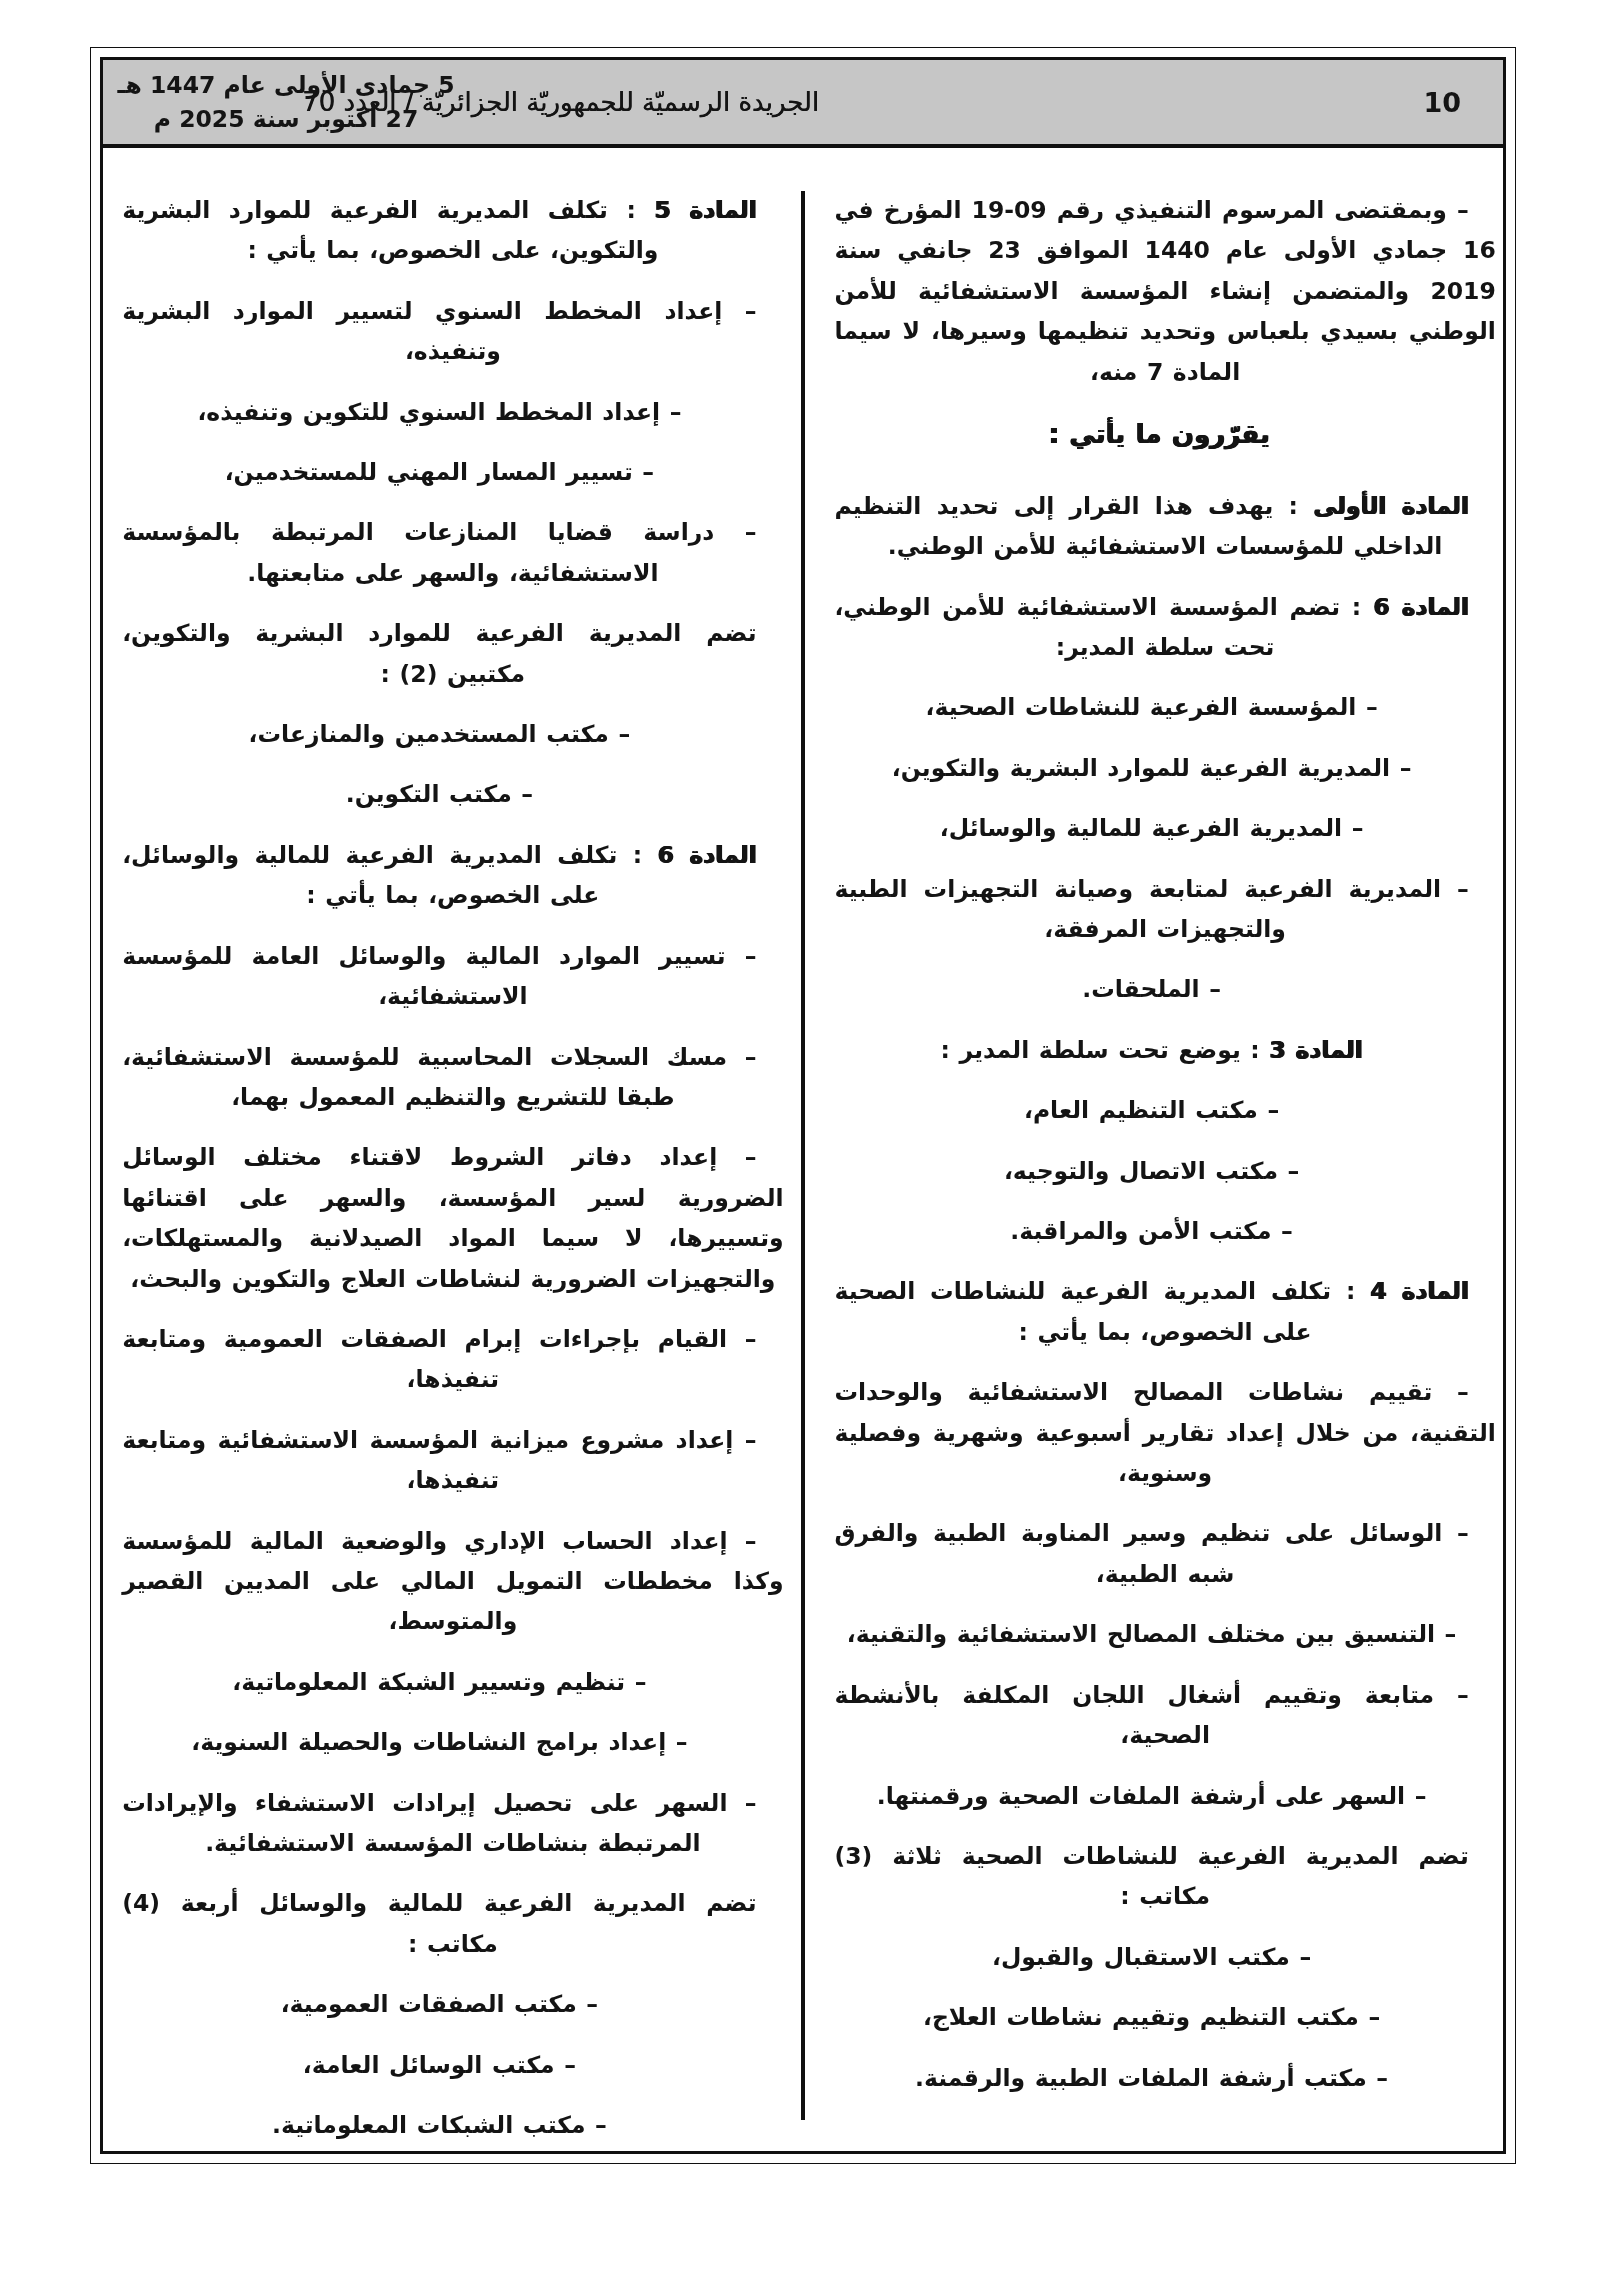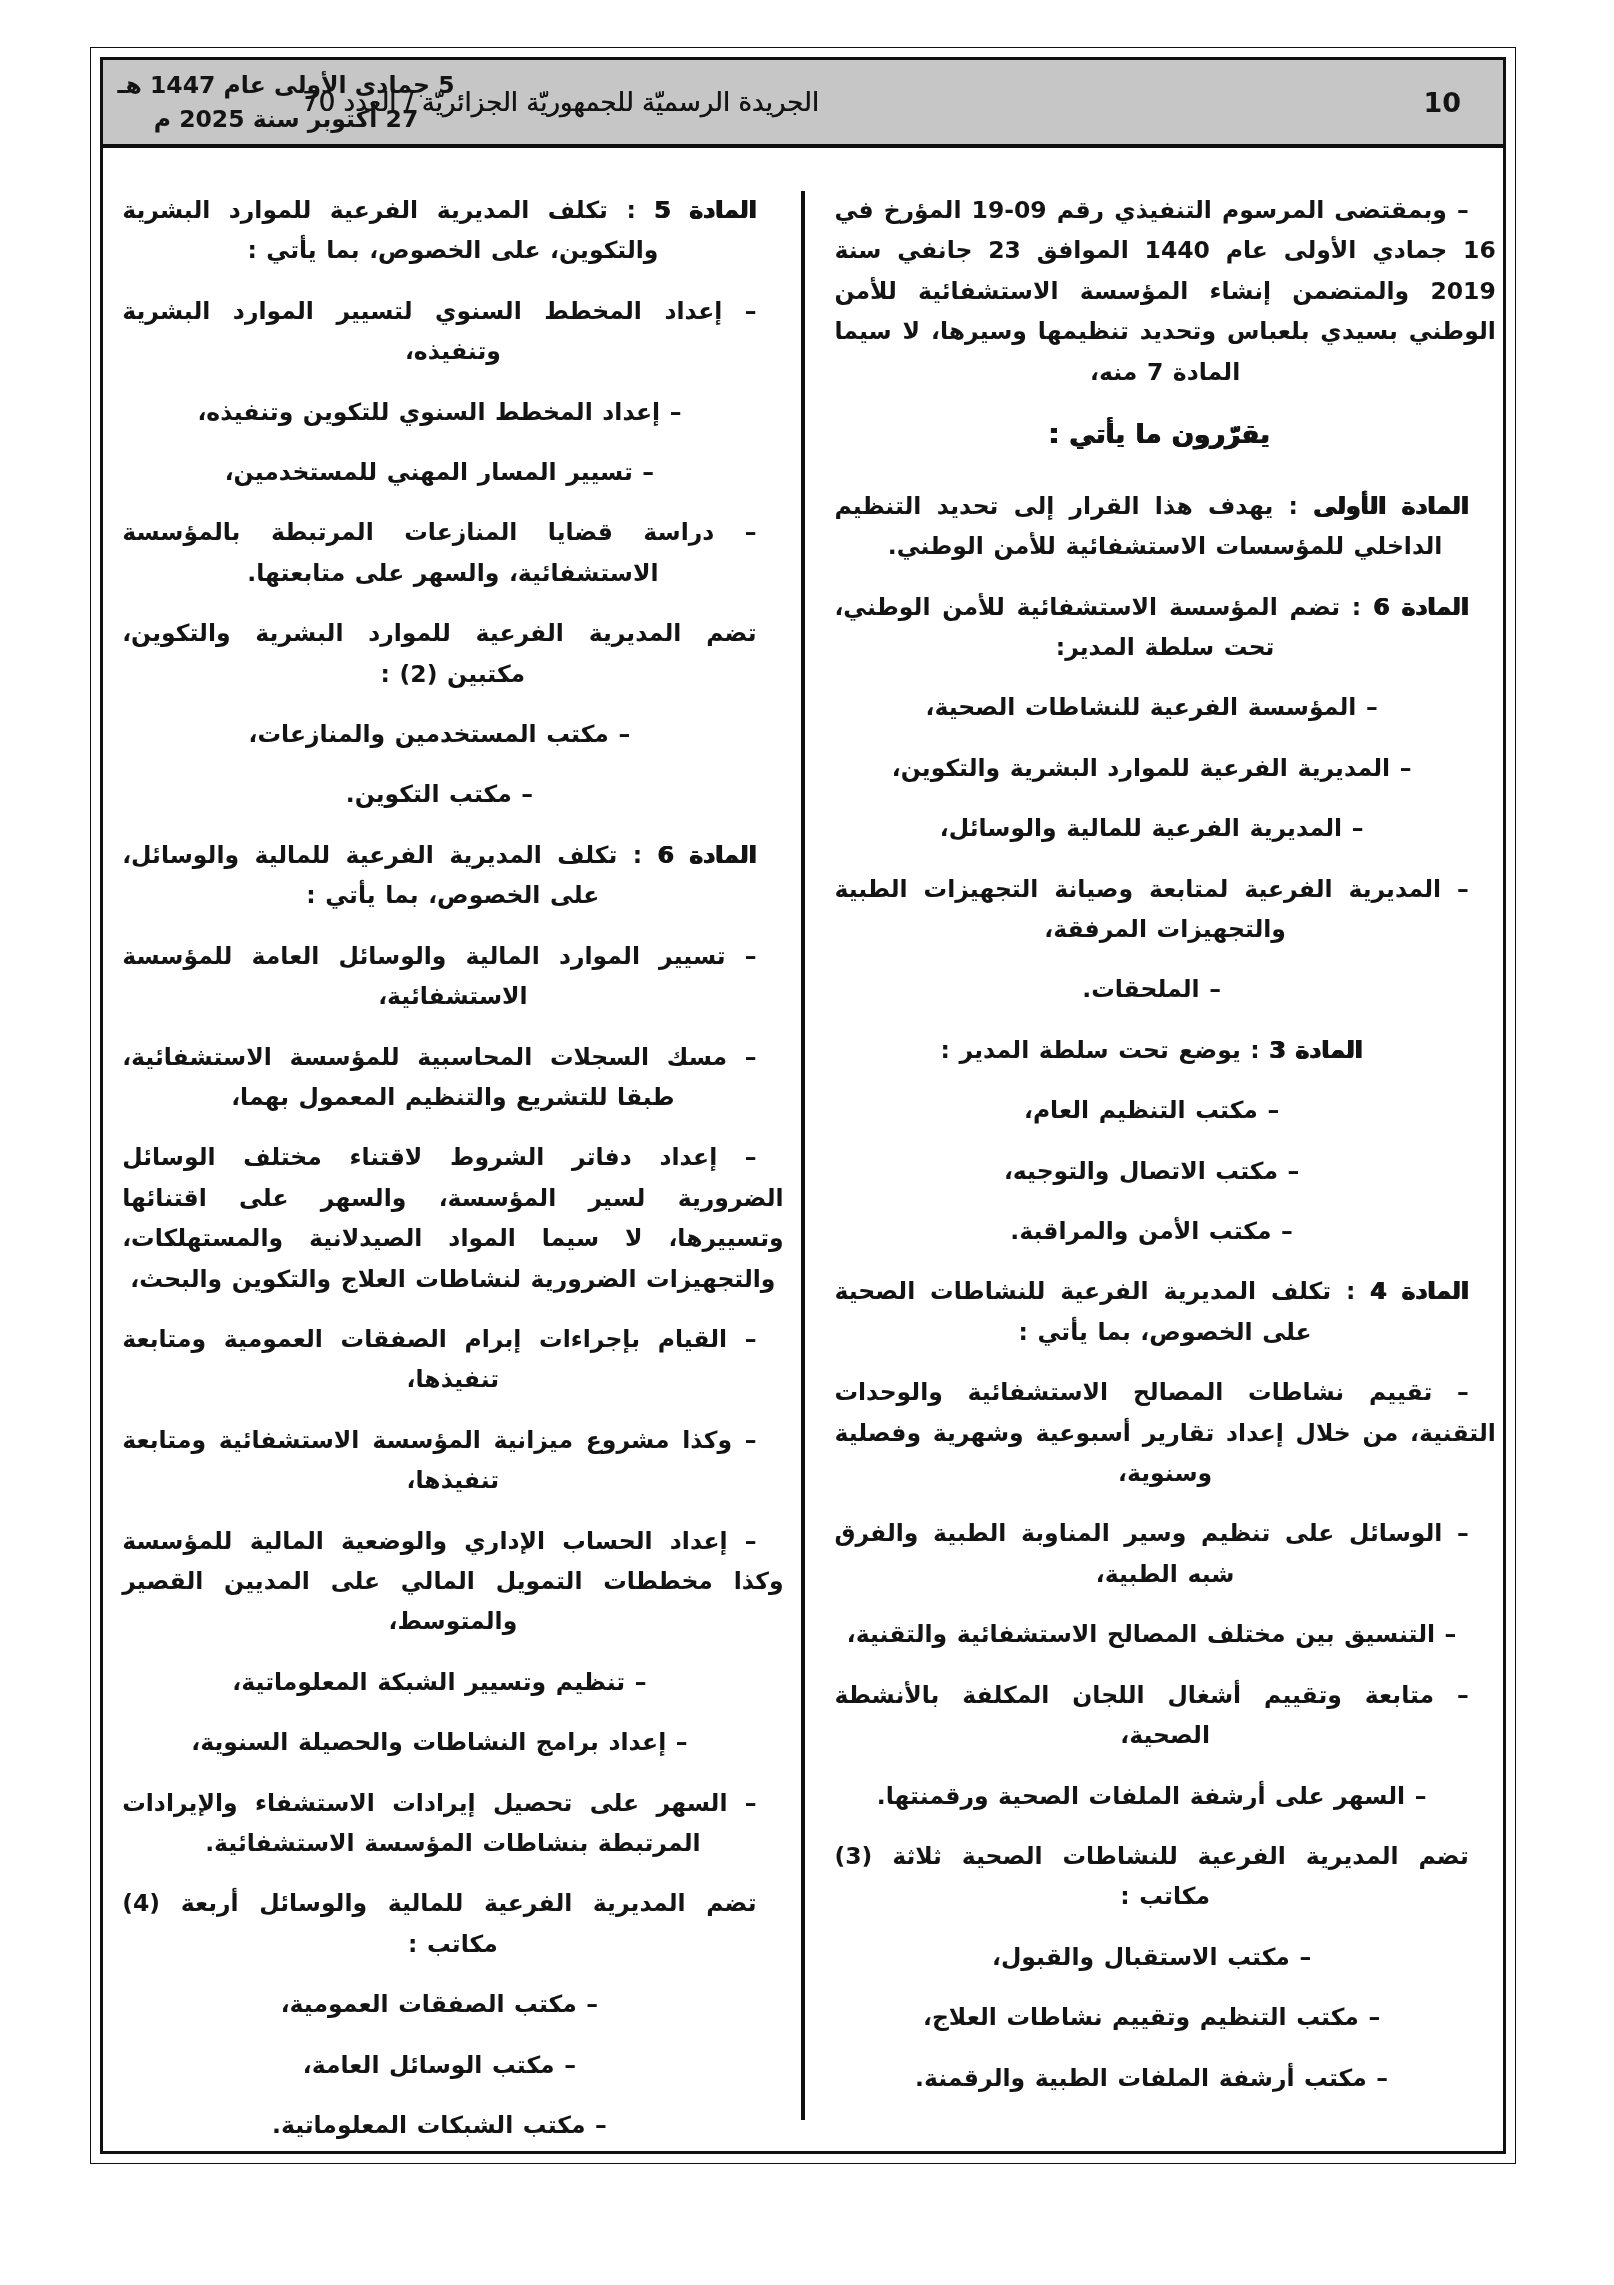--- a/index.html
+++ b/index.html
@@ -168,21 +168,21 @@
             <p class="block-bullet">– تسيير المسار المهني للمستخدمين،</p>
             <p class="block-bullet">– دراسة قضايا المنازعات المرتبطة بالمؤسسة الاستشفائية، والسهر على متابعتها.</p>
             <p class="block-para">تضم المديرية الفرعية للموارد البشرية والتكوين، مكتبين (2) :</p>
             <p class="block-bullet">– مكتب المستخدمين والمنازعات،</p>
             <p class="block-bullet">– مكتب التكوين.</p>
             <p class="block-article"><span class="art-label">المادة 6</span><span> : تكلف المديرية الفرعية للمالية والوسائل، على الخصوص، بما يأتي :</span></p>
             <p class="block-bullet">– تسيير الموارد المالية والوسائل العامة للمؤسسة الاستشفائية،</p>
             <p class="block-bullet">– مسك السجلات المحاسبية للمؤسسة الاستشفائية، طبقا للتشريع والتنظيم المعمول بهما،</p>
             <p class="block-bullet">– إعداد دفاتر الشروط لاقتناء مختلف الوسائل الضرورية لسير المؤسسة، والسهر على اقتنائها وتسييرها، لا سيما المواد الصيدلانية والمستهلكات، والتجهيزات الضرورية لنشاطات العلاج والتكوين والبحث،</p>
             <p class="block-bullet">– القيام بإجراءات إبرام الصفقات العمومية ومتابعة تنفيذها،</p>
-            <p class="block-bullet">– وكذا مشروع ميزانية المؤسسة الاستشفائية ومتابعة تنفيذها،</p>
+            <p class="block-bullet">– إعداد مشروع ميزانية المؤسسة الاستشفائية ومتابعة تنفيذها،</p>
             <p class="block-bullet">– إعداد الحساب الإداري والوضعية المالية للمؤسسة وكذا مخططات التمويل المالي على المديين القصير والمتوسط،</p>
             <p class="block-bullet">– تنظيم وتسيير الشبكة المعلوماتية،</p>
             <p class="block-bullet">– إعداد برامج النشاطات والحصيلة السنوية،</p>
             <p class="block-bullet">– السهر على تحصيل إيرادات الاستشفاء والإيرادات المرتبطة بنشاطات المؤسسة الاستشفائية.</p>
             <p class="block-para">تضم المديرية الفرعية للمالية والوسائل أربعة (4) مكاتب :</p>
             <p class="block-bullet">– مكتب الصفقات العمومية،</p>
             <p class="block-bullet">– مكتب الوسائل العامة،</p>
             <p class="block-bullet">– مكتب الشبكات المعلوماتية.</p>
           </div>
         <div class="column-divider"></div>

